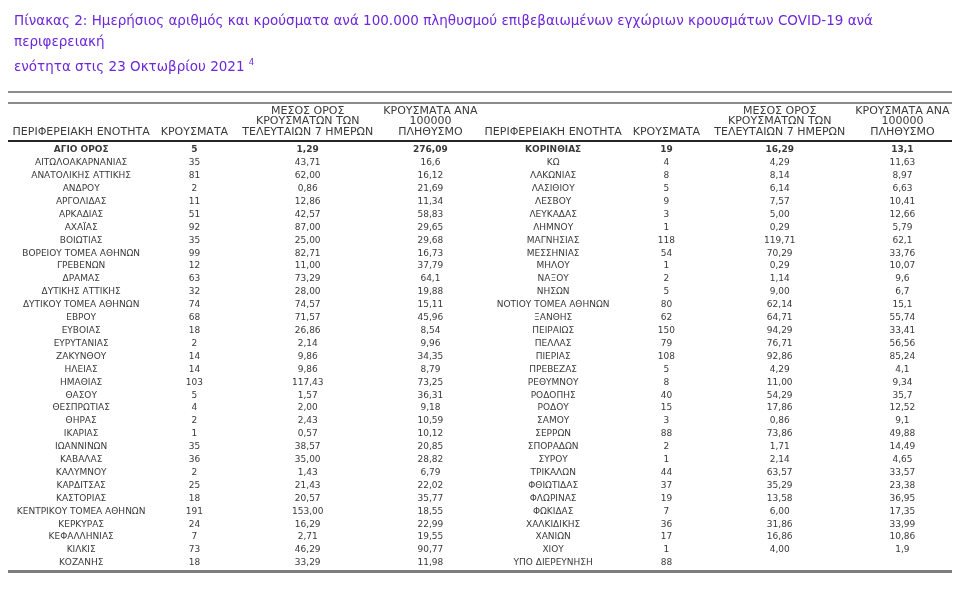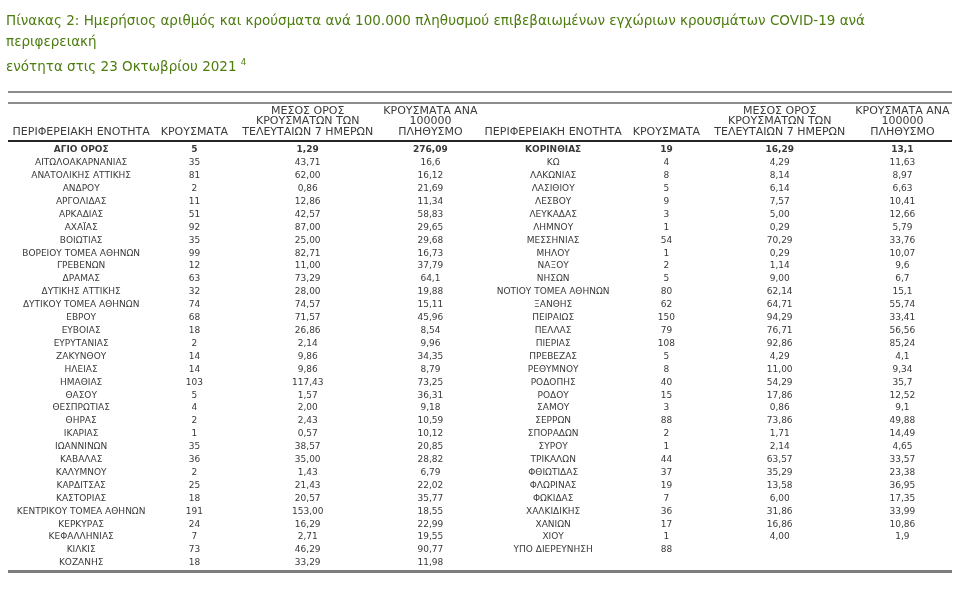--- a/index.html
+++ b/index.html
@@ -6,25 +6,25 @@
   body {
     width:960px; height:600px;
     background:#ffffff;
     font-family:"DejaVu Sans", sans-serif;
     color:#3a3a3a;
     overflow:hidden;
   }
   .page { position:relative; width:960px; height:600px; }
 
   .doc-title {
-    margin:10px 14px 0 6px;
+    margin:10px 14px 0 14px;
     font-size:13.5px;
     line-height:21px;
     white-space:pre-line;
-    color:#4d7c0f;
+    color:#6d28d9;
   }
   .doc-title sup { font-size:8.5px; vertical-align:super; }
 
   .rule { height:0; border:0; }
   .rule-top-a   { margin:14px 8px 0 8px; border-top:2px solid #8c8c8c; }
   .rule-top-b   { margin:9px 8px 0 8px;  border-top:2px solid #8c8c8c; }
   .rule-bot-a   { margin:1px 8px 0 8px;  border-top:3px solid #7d7d7d; }
 
   .tables { display:flex; padding:2px 8px 0 8px; align-items:flex-start; }
   table { width:50%; border-collapse:collapse; table-layout:fixed; }
@@ -345,20 +345,26 @@
             <td>5,00</td>
             <td>12,66</td>
           </tr>
           <tr>
             <td>ΛΗΜΝΟΥ</td>
             <td>1</td>
             <td>0,29</td>
             <td>5,79</td>
           </tr>
           <tr>
+            <td>ΜΑΓΝΗΣΙΑΣ</td>
+            <td>118</td>
+            <td>119,71</td>
+            <td>62,1</td>
+          </tr>
+          <tr>
             <td>ΜΕΣΣΗΝΙΑΣ</td>
             <td>54</td>
             <td>70,29</td>
             <td>33,76</td>
           </tr>
           <tr>
             <td>ΜΗΛΟΥ</td>
             <td>1</td>
             <td>0,29</td>
             <td>10,07</td>

